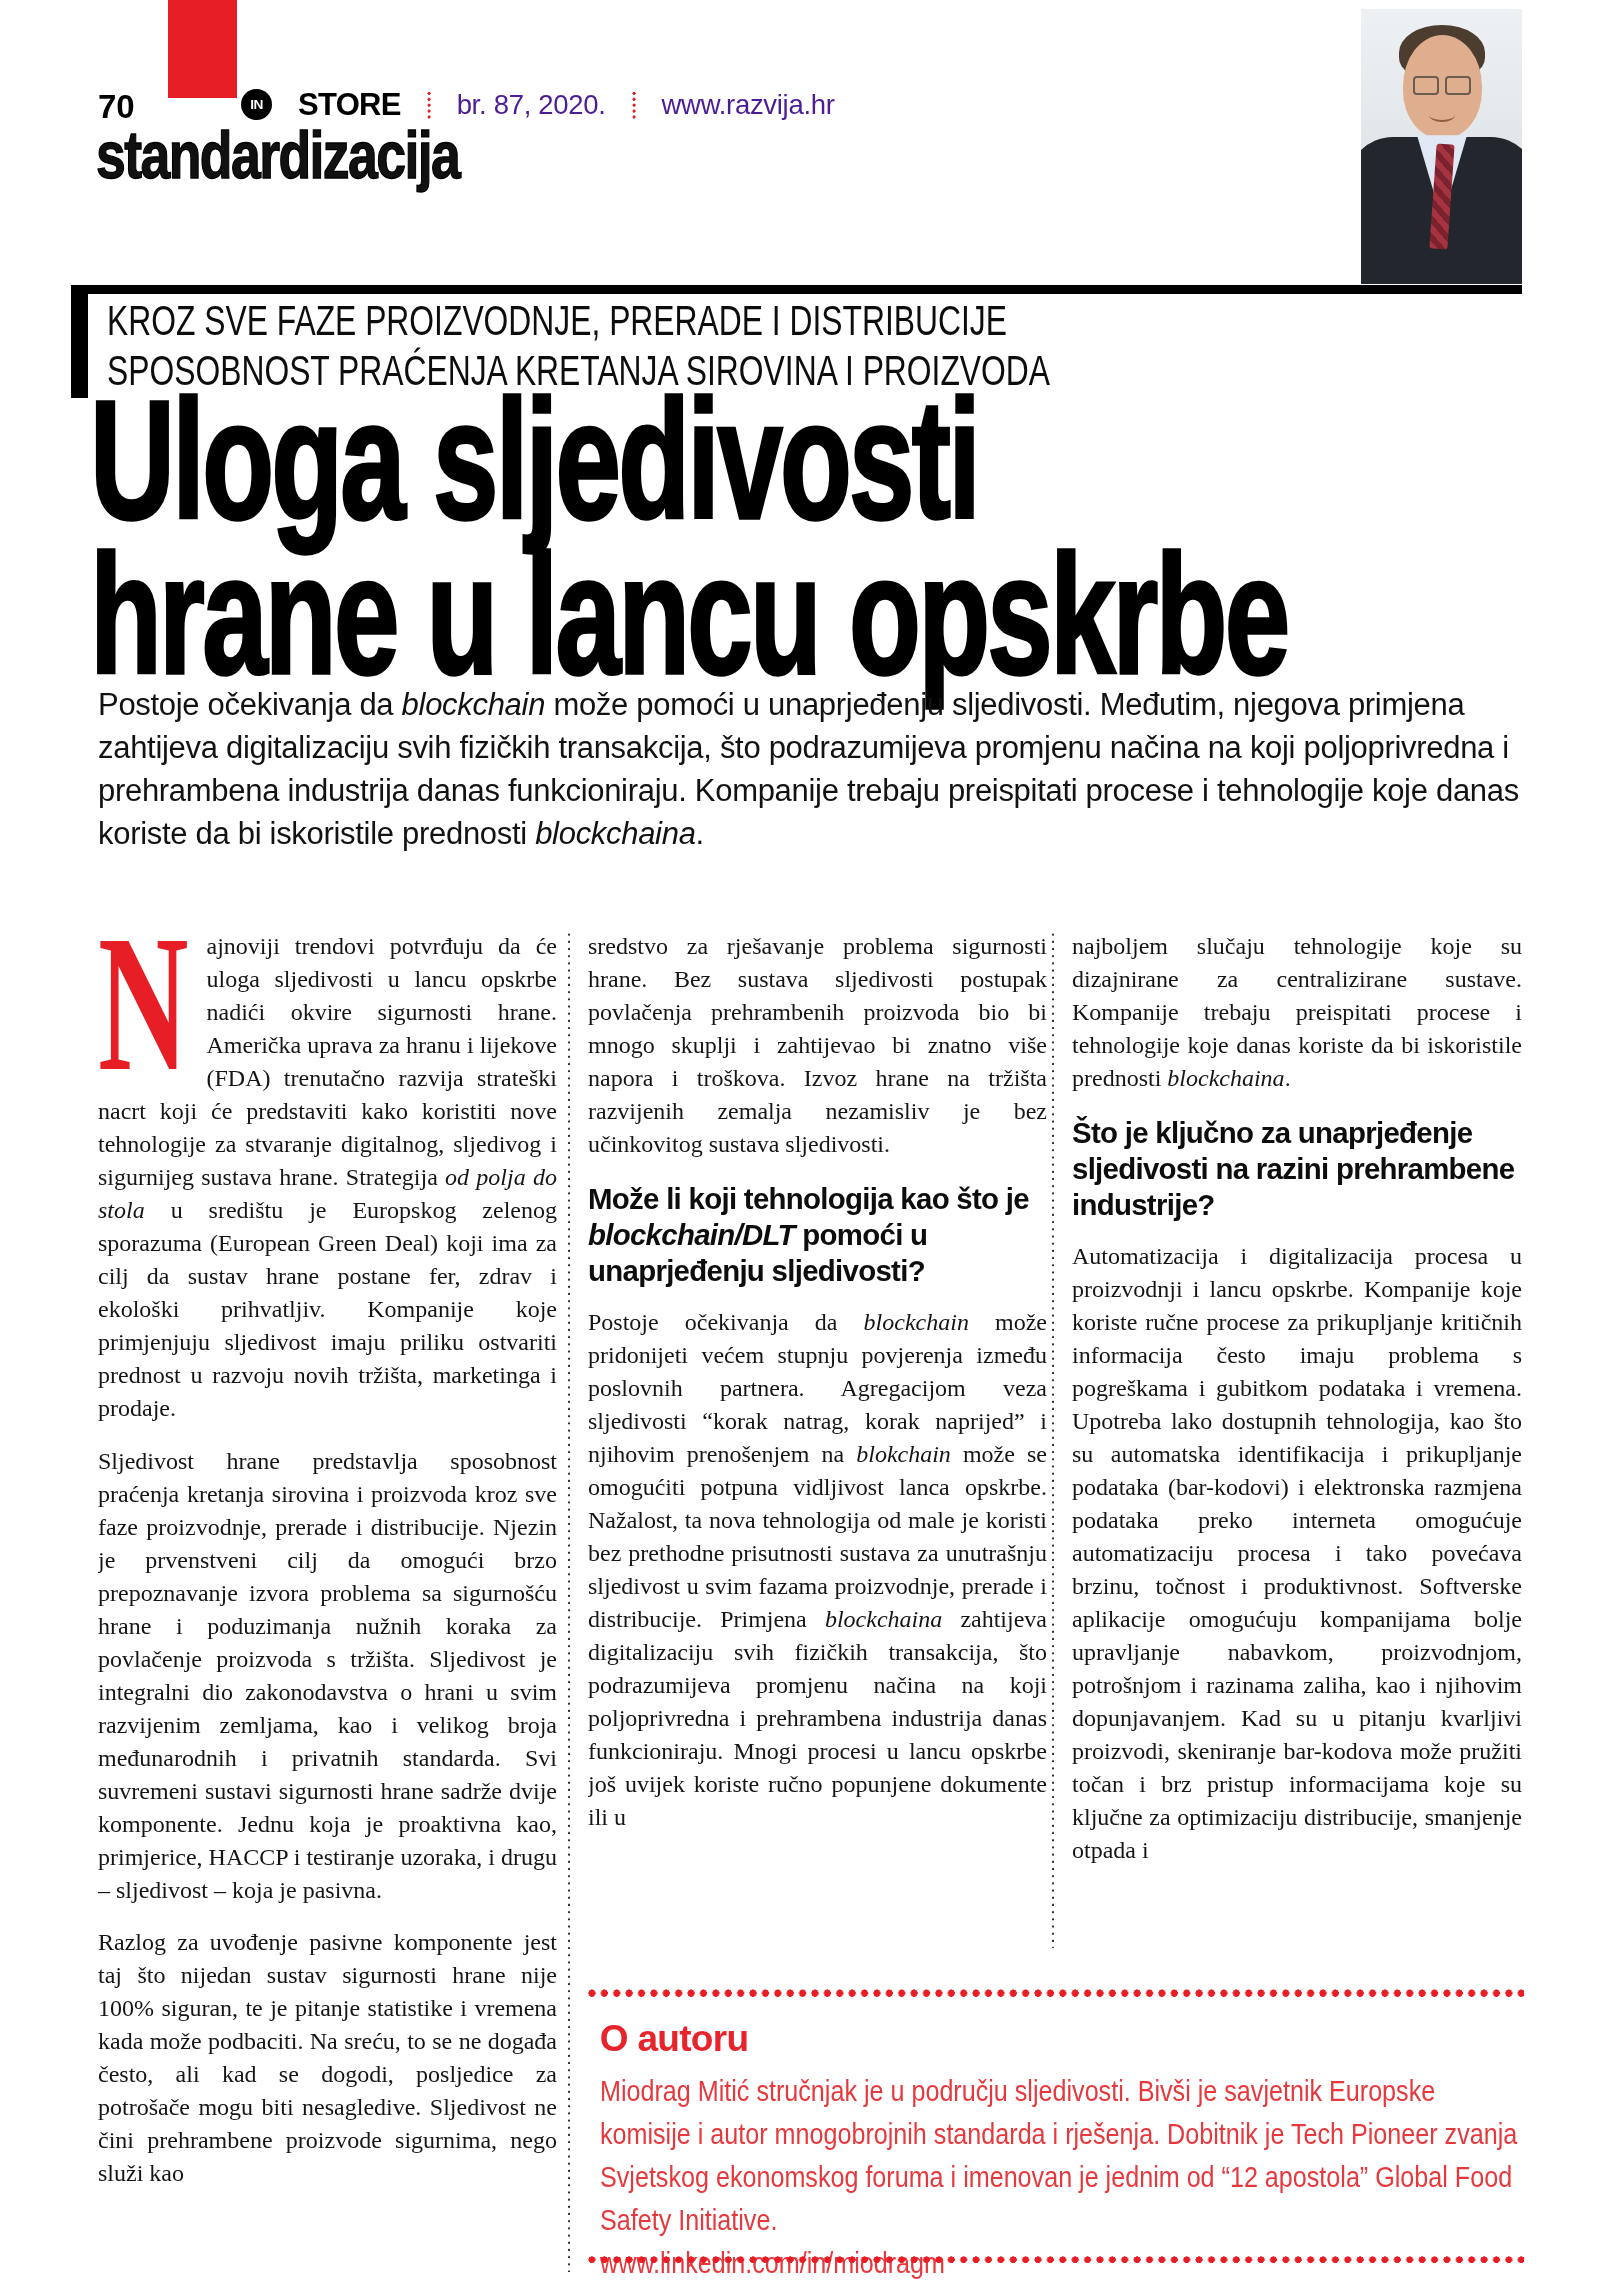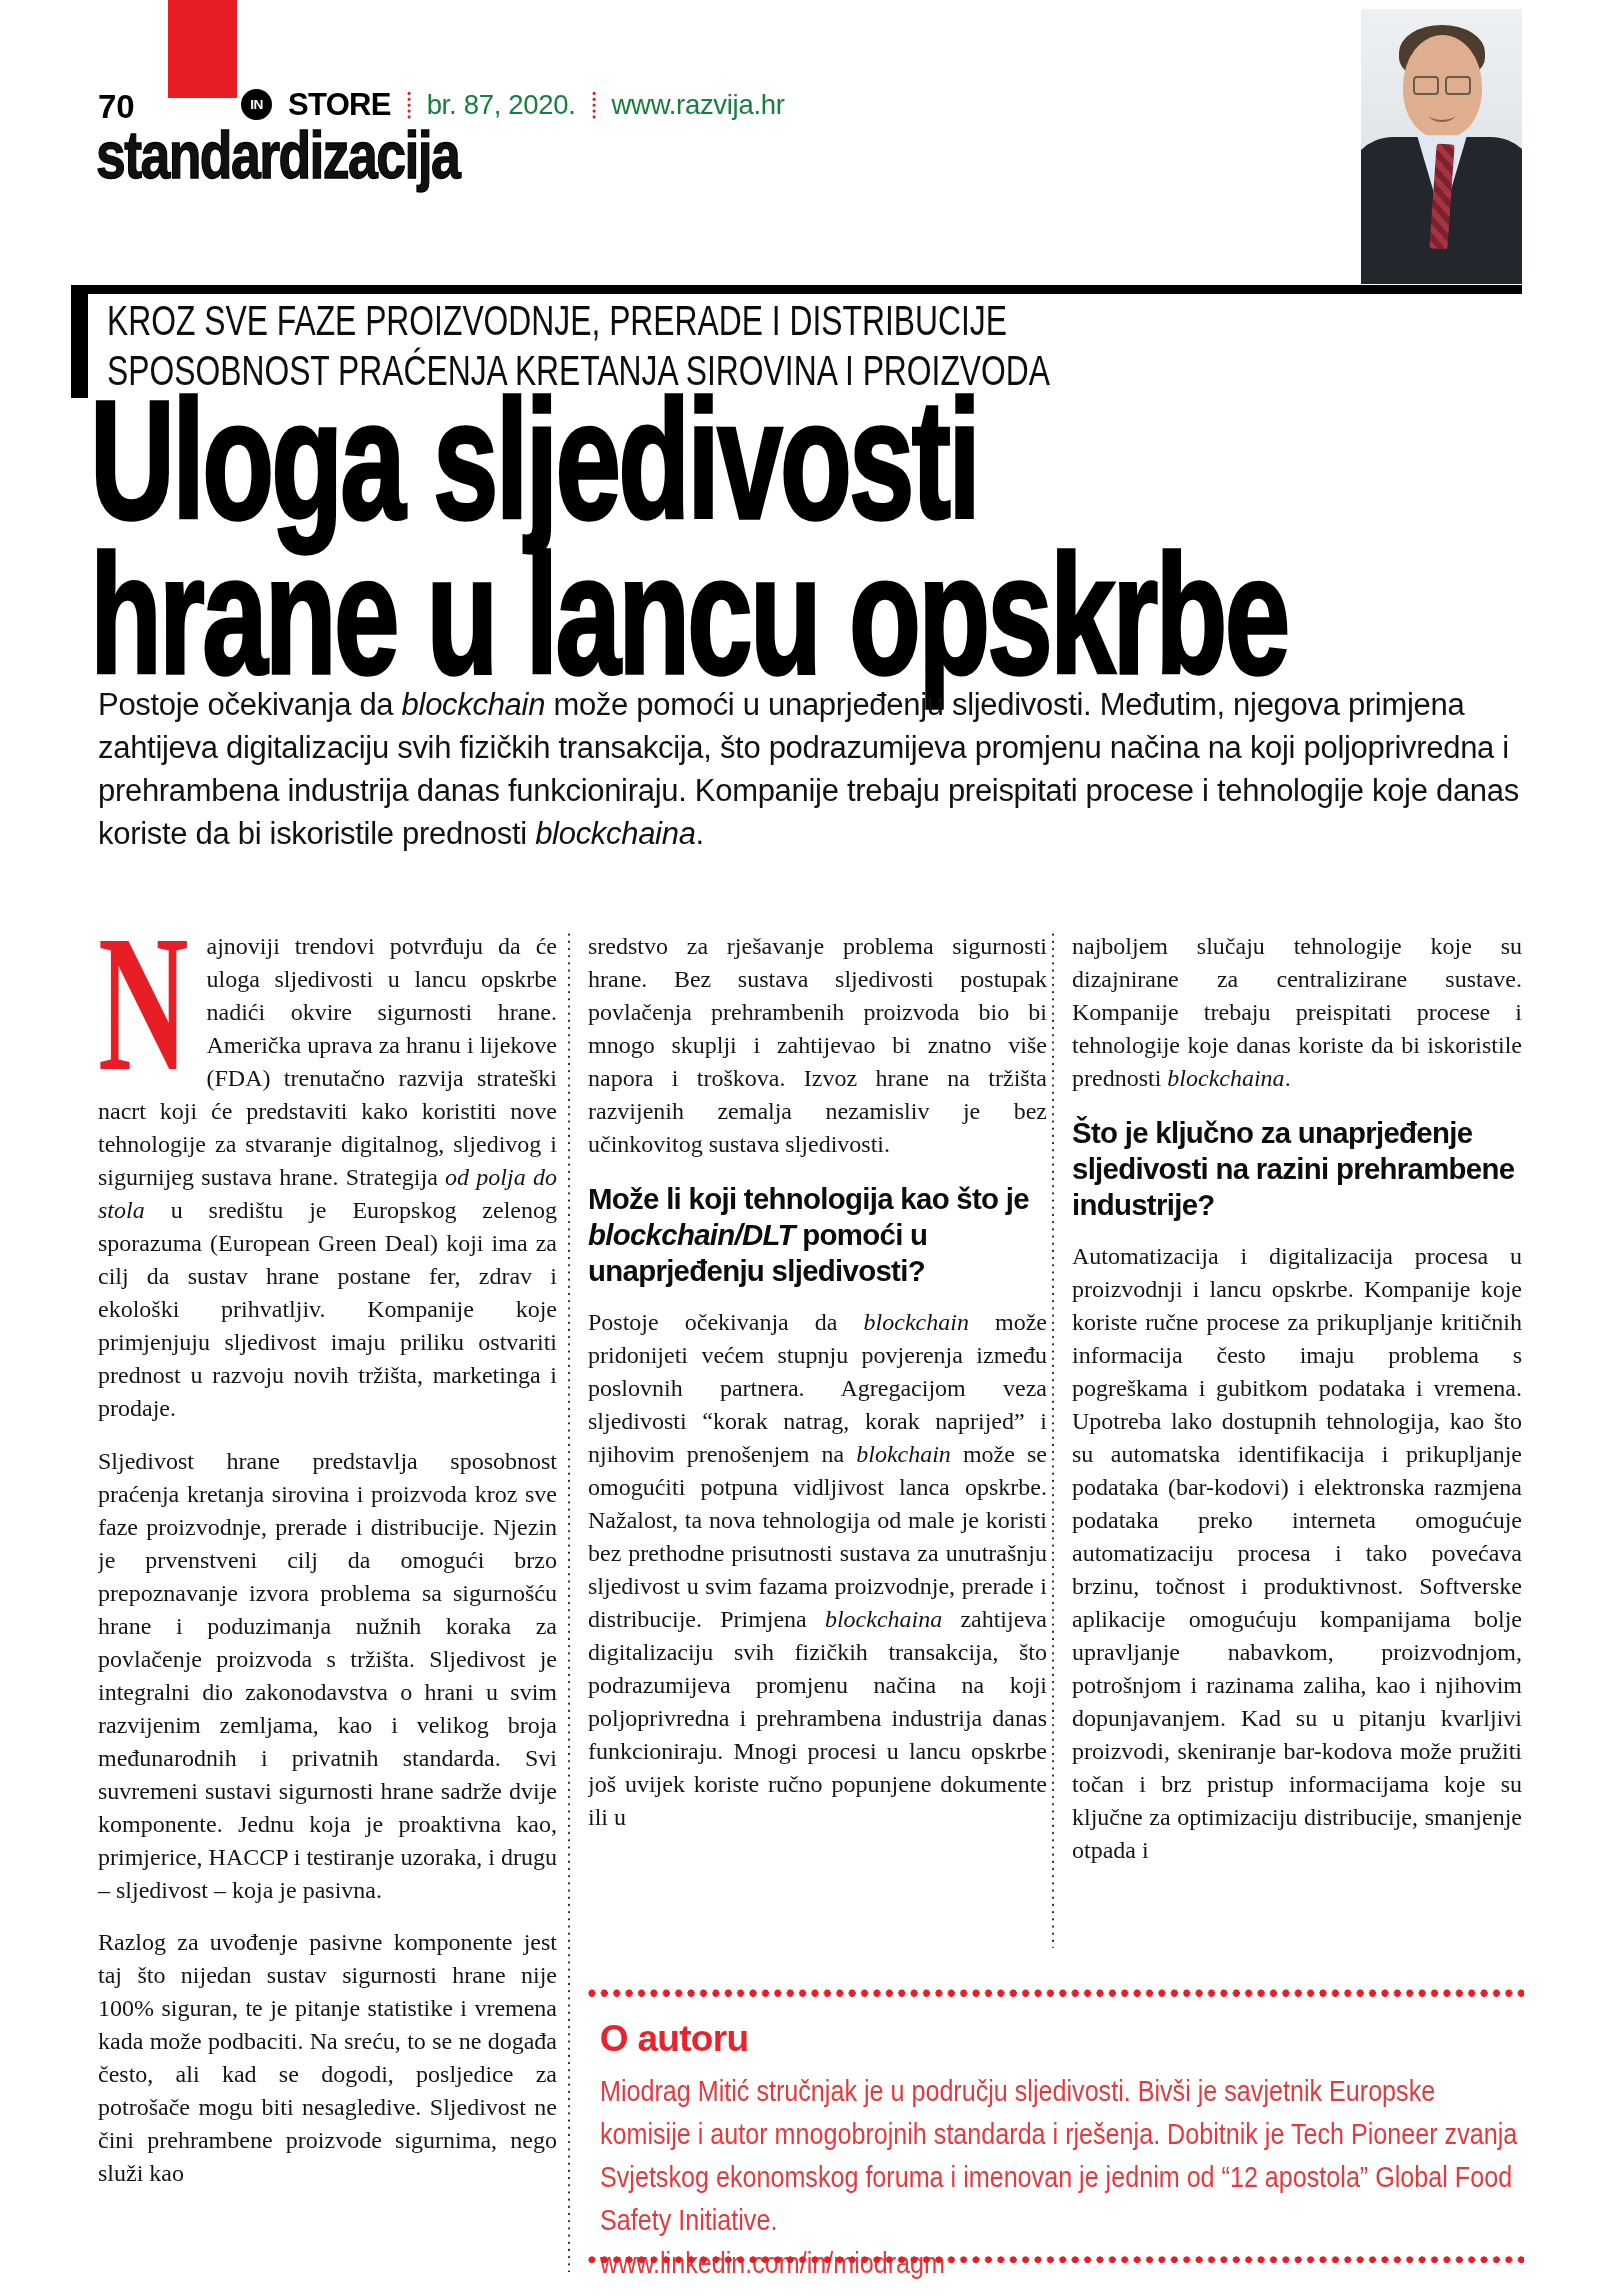--- a/index.html
+++ b/index.html
@@ -2,28 +2,28 @@
 <html style="font-size:10.5px"><head>
 <meta charset="utf-8">
 <style>
   html,body{margin:0;padding:0;background:#888;}
   #page{position:relative;width:1623px;height:2295px;background:#ffffff;overflow:hidden;
         font-family:"Liberation Sans",sans-serif;color:#111;}
 
   
   .page-number{position:absolute;left:98px;top:88px;font-size:33px;font-weight:700;color:#000;}
   .red-block{position:absolute;left:168px;top:0;width:69px;height:98px;background:#e71e26;}
-  .logo-row{position:absolute;left:241px;top:86px;height:37px;display:flex;align-items:center;gap:16px;}
+  .logo-row{position:absolute;left:241px;top:86px;height:37px;display:flex;align-items:center;gap:26px;}
   .in-circle{width:31px;height:31px;border-radius:50%;background:#000;color:#fff;display:flex;
              align-items:center;justify-content:center;font-size:13.7px;font-weight:700;letter-spacing:-0.7px;}
   .logo-store{font-size:31px;font-weight:700;letter-spacing:-0.7px;color:#000;}
   .v-dots-red{width:3.9px;height:30px;
       background:radial-gradient(circle at 2px 3.3px,#e71e26 1.4px,rgba(0,0,0,0) 1.7px);
       background-size:3.9px 5.9px;background-repeat:repeat-y;}
-  .issue-label,.website-label{font-size:27.5px;color:#15803d;letter-spacing:-0.3px;}
+  .issue-label,.website-label{font-size:27.5px;color:#4c1d95;letter-spacing:-0.3px;}
 
   .section-title{position:absolute;left:96px;top:116px;height:79px;}
   .section-title span{display:inline-block;font-size:67px;font-weight:700;letter-spacing:-2px;
       transform:scaleX(.8);transform-origin:0 0;-webkit-text-stroke:1.3px #000;white-space:nowrap;}
 
   .author-block{position:absolute;right:275px;top:152px;text-align:right;line-height:33px;}
   .author-name{font-size:29px;font-weight:700;color:#000;}
   .author-role{font-size:27.5px;color:#111;}
 
   

